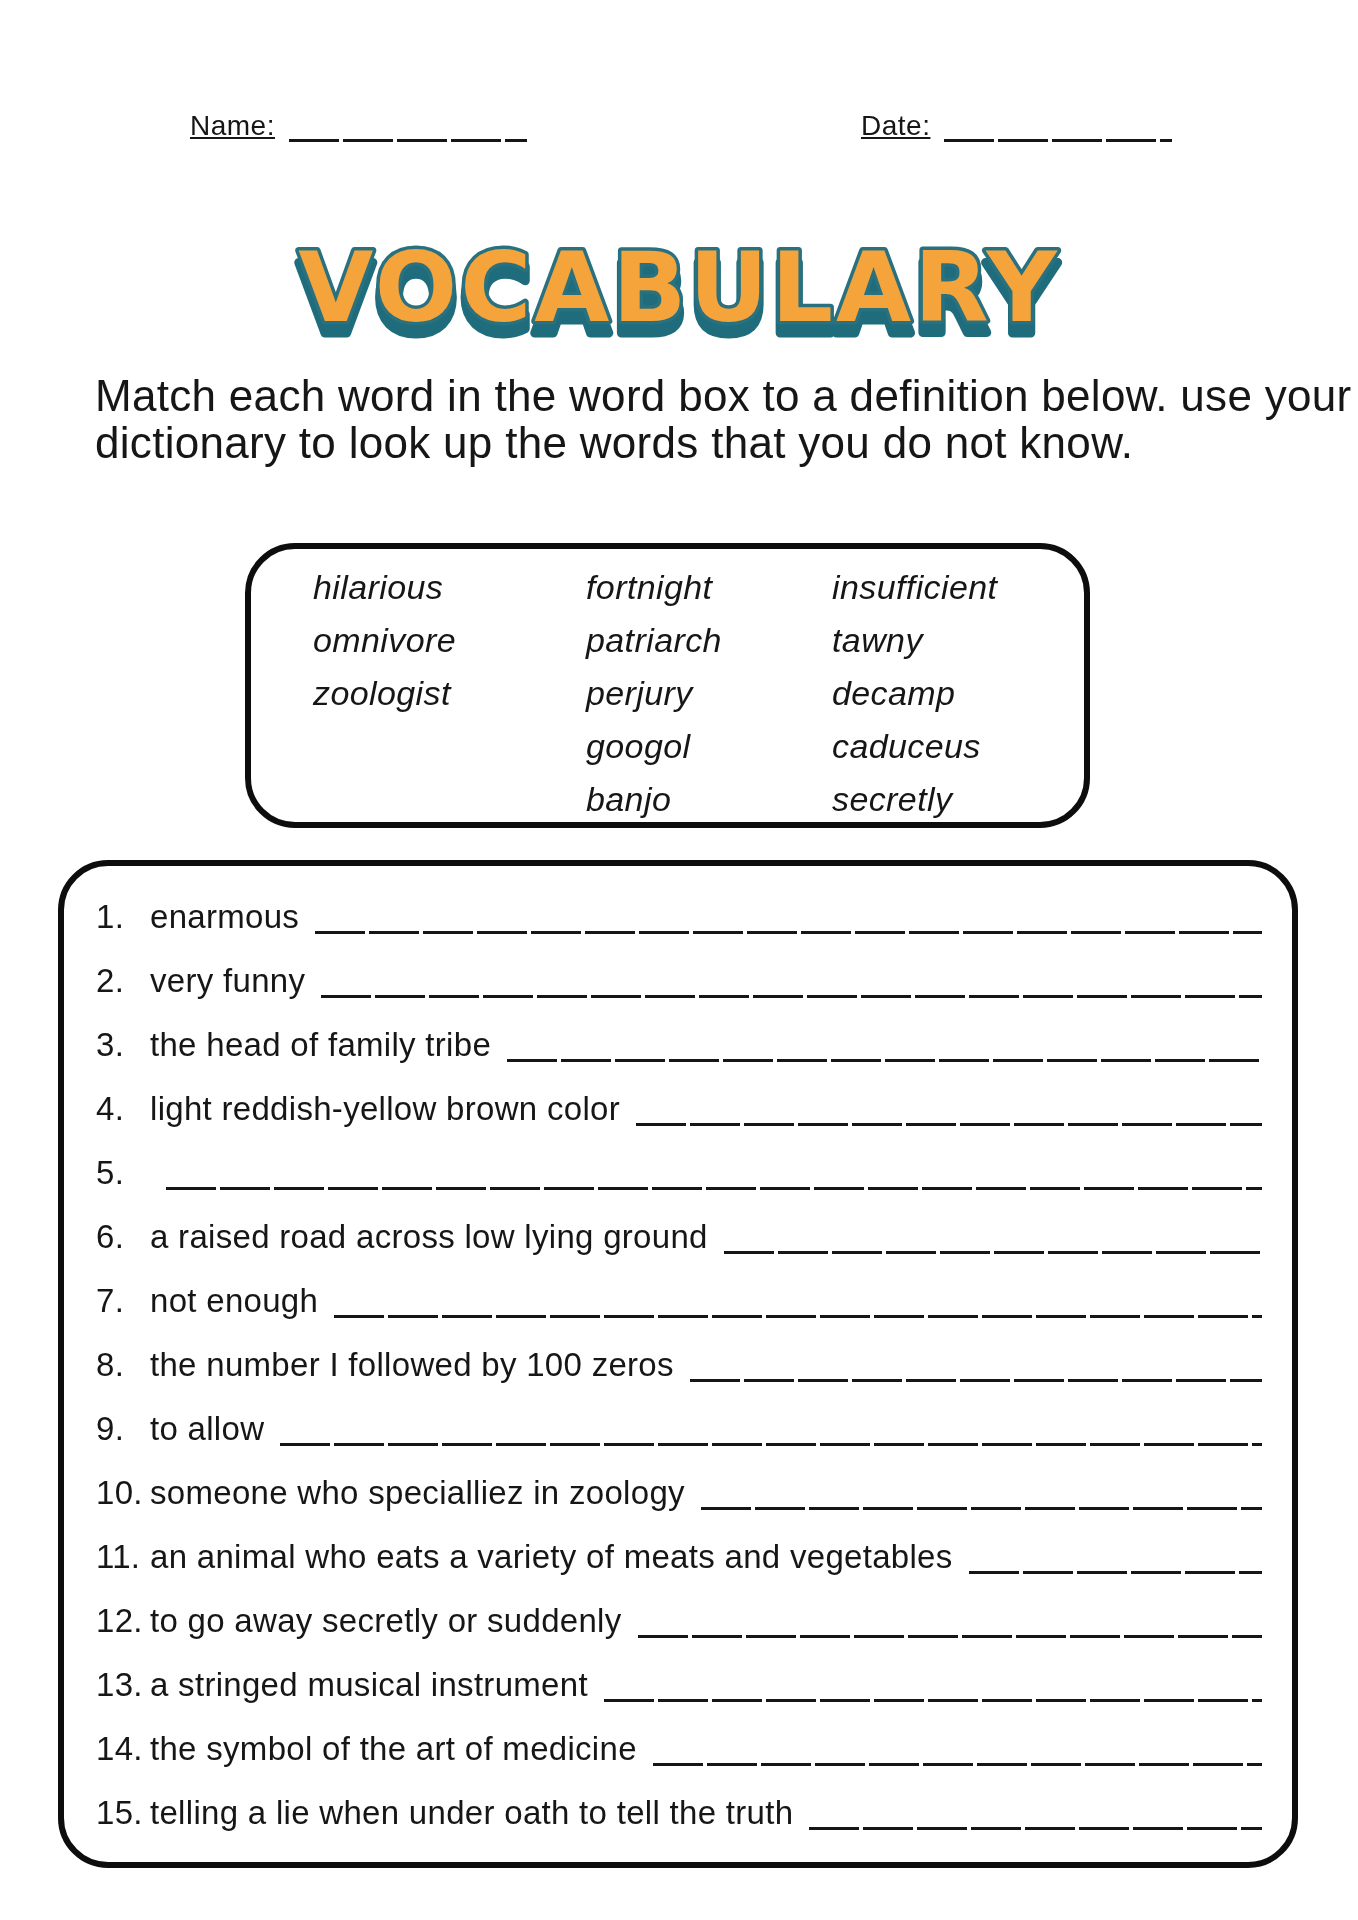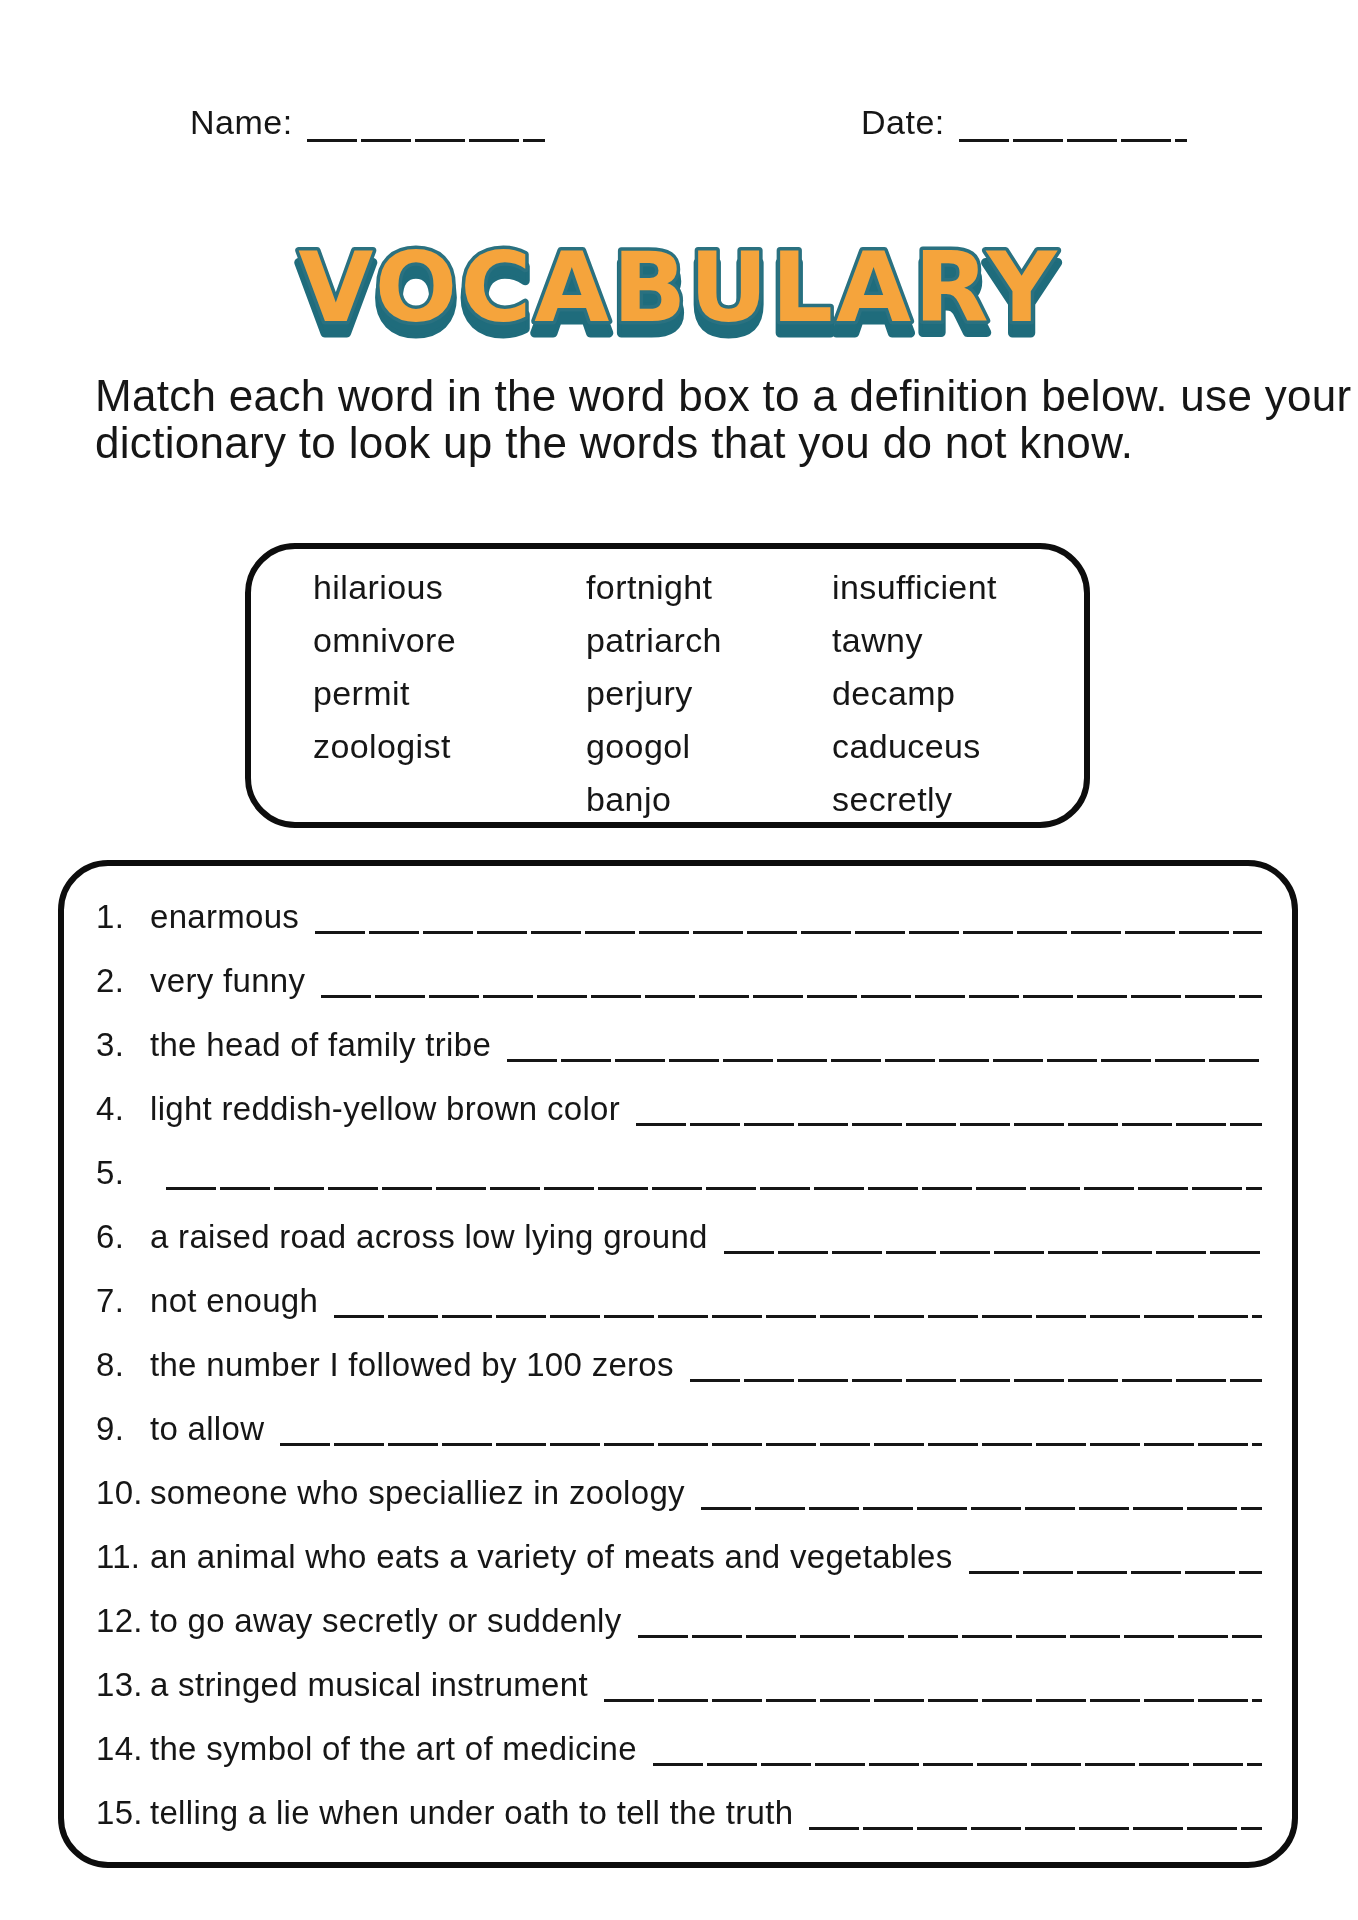--- a/index.html
+++ b/index.html
@@ -8,21 +8,21 @@
     width:1358px; height:1920px;
     background:#ffffff;
     font-family:"Liberation Sans", sans-serif;
     color:#161616;
     overflow:hidden;
   }
 
   
   .name-group { position:absolute; left:190px; top:100px; white-space:nowrap; }
   .date-group { position:absolute; left:861px; top:100px; white-space:nowrap; }
-  .hdr-label  { font-size:34px; letter-spacing:0.5px; }
+  .hdr-label  { font-size:28px; letter-spacing:0.5px;text-decoration:underline; }
   .blank {
     display:inline-block; height:42px; margin-left:14px; vertical-align:bottom;
     background: repeating-linear-gradient(90deg,#161616 0px,#161616 50px,transparent 50px,transparent 54px) left bottom / auto 3px repeat-x;
   }
   .name-blank { width:238px; }
   .date-blank { width:228px; }
 
   
   .title-svg { position:absolute; top:212px; left:0; width:1358px; height:155px; }
   .title-svg text {
@@ -33,21 +33,21 @@
   .title-main   { fill:#F5A43C; stroke:#2A7180; stroke-width:7; paint-order:stroke; stroke-linejoin:round; }
 
   
   .instructions { position:absolute; left:95px; top:372px; font-size:44px; line-height:47px; letter-spacing:0.3px; }
 
   
   .word-box {
     position:absolute; left:245px; top:543px; width:845px; height:285px;
     border:6px solid #0d0d0d; border-radius:50px; box-sizing:border-box;
   }
-  .wb-grid { display:grid; grid-template-columns:273px 246px auto; padding:12px 0 0 62px; }
+  .wb-grid { display:grid; grid-template-columns:273px 246px auto; padding:12px 0 0 62px;font-style:italic; }
   .wb-col .wb-word { font-size:34px; line-height:53px; letter-spacing:0.4px; white-space:nowrap; }
 
   
   .def-box {
     position:absolute; left:58px; top:860px; width:1240px; height:1008px;
     border:6px solid #0d0d0d; border-radius:50px; box-sizing:border-box;
     padding:10px 30px 0 32px;
   }
   .def-row { height:64px; display:flex; align-items:flex-end; font-size:33px; letter-spacing:0.3px; }
   .def-num  { min-width:54px; line-height:46px; white-space:nowrap; }
@@ -77,21 +77,20 @@
   <div class="instructions">
     <div>Match each word in the word box to a definition below. use your</div>
     <div>dictionary to look up the words that you do not know.</div>
   </div>
 
   <div class="word-box">
     <div class="wb-grid">
       <div class="wb-col">
         <div class="wb-word">hilarious</div>
         <div class="wb-word">omnivore</div>
-        <div class="wb-word">permit</div>
         <div class="wb-word">zoologist</div>
       </div>
       <div class="wb-col">
         <div class="wb-word">fortnight</div>
         <div class="wb-word">patriarch</div>
         <div class="wb-word">perjury</div>
         <div class="wb-word">googol</div>
         <div class="wb-word">banjo</div>
       </div>
       <div class="wb-col">

